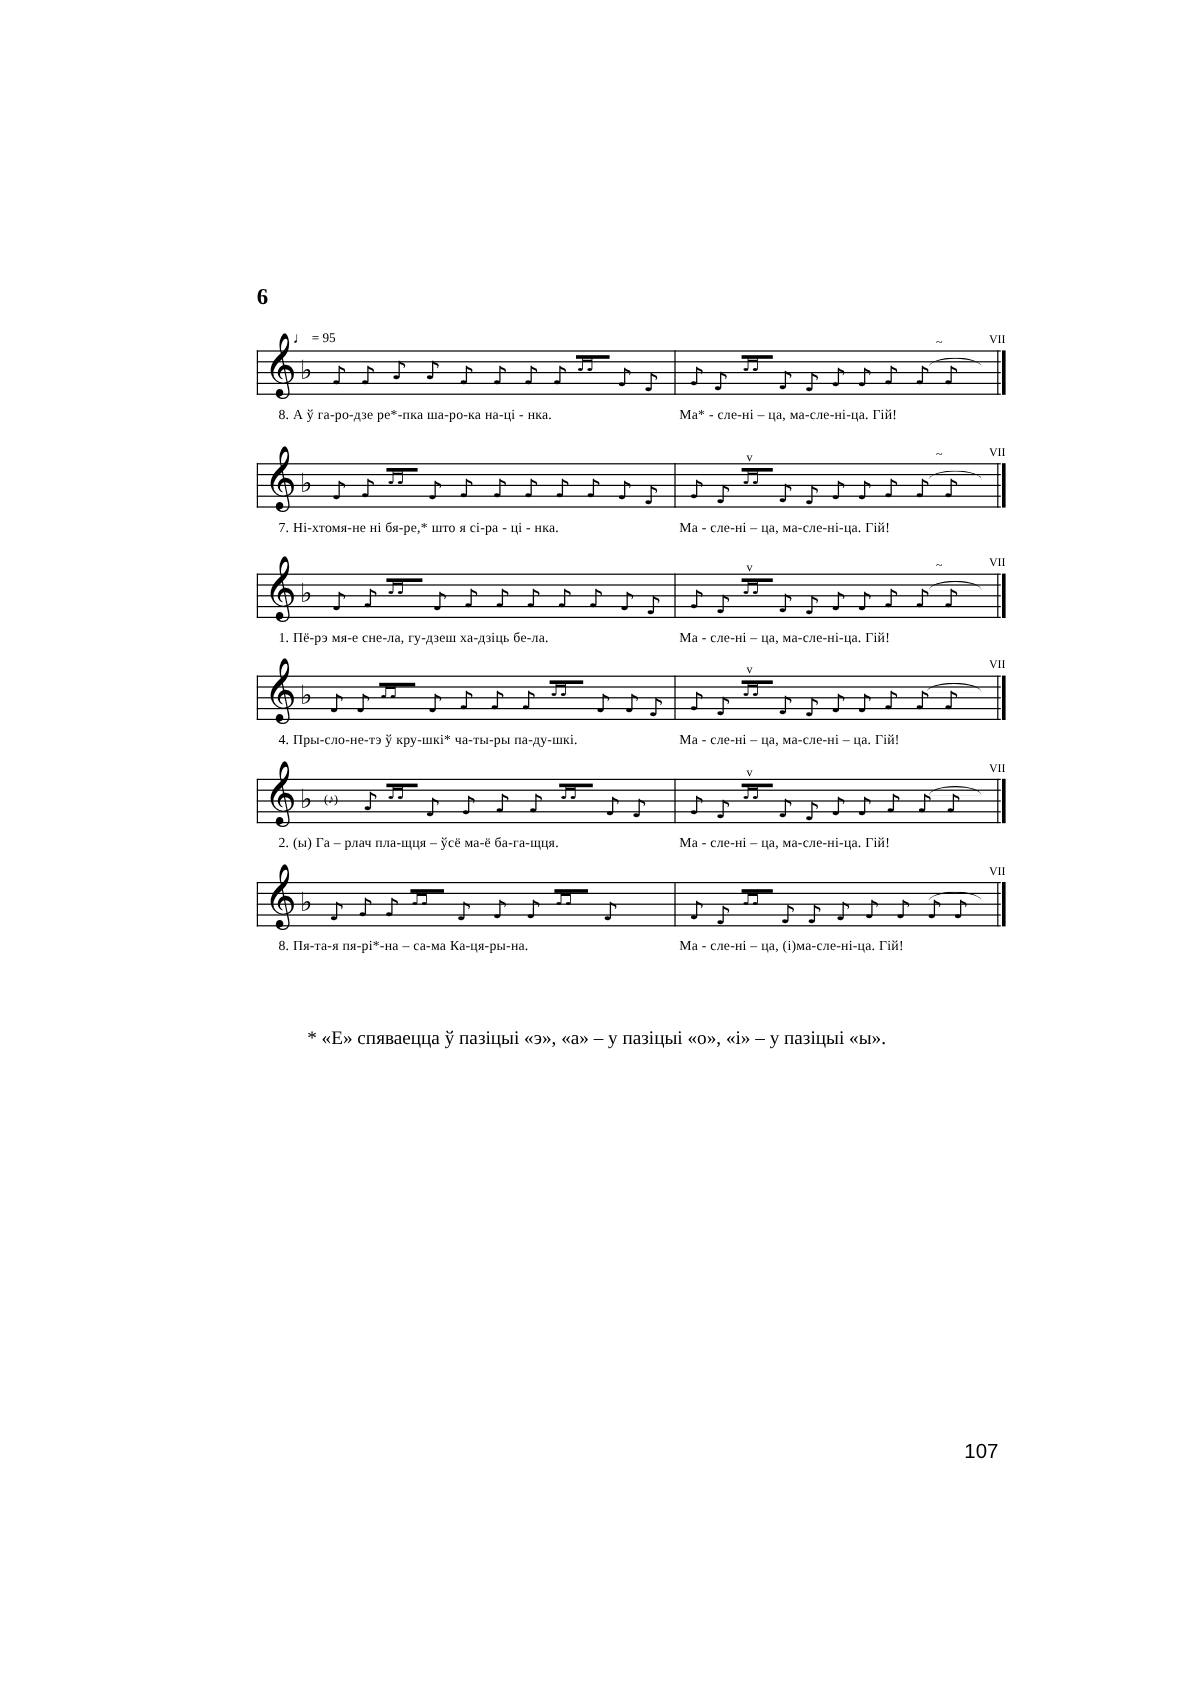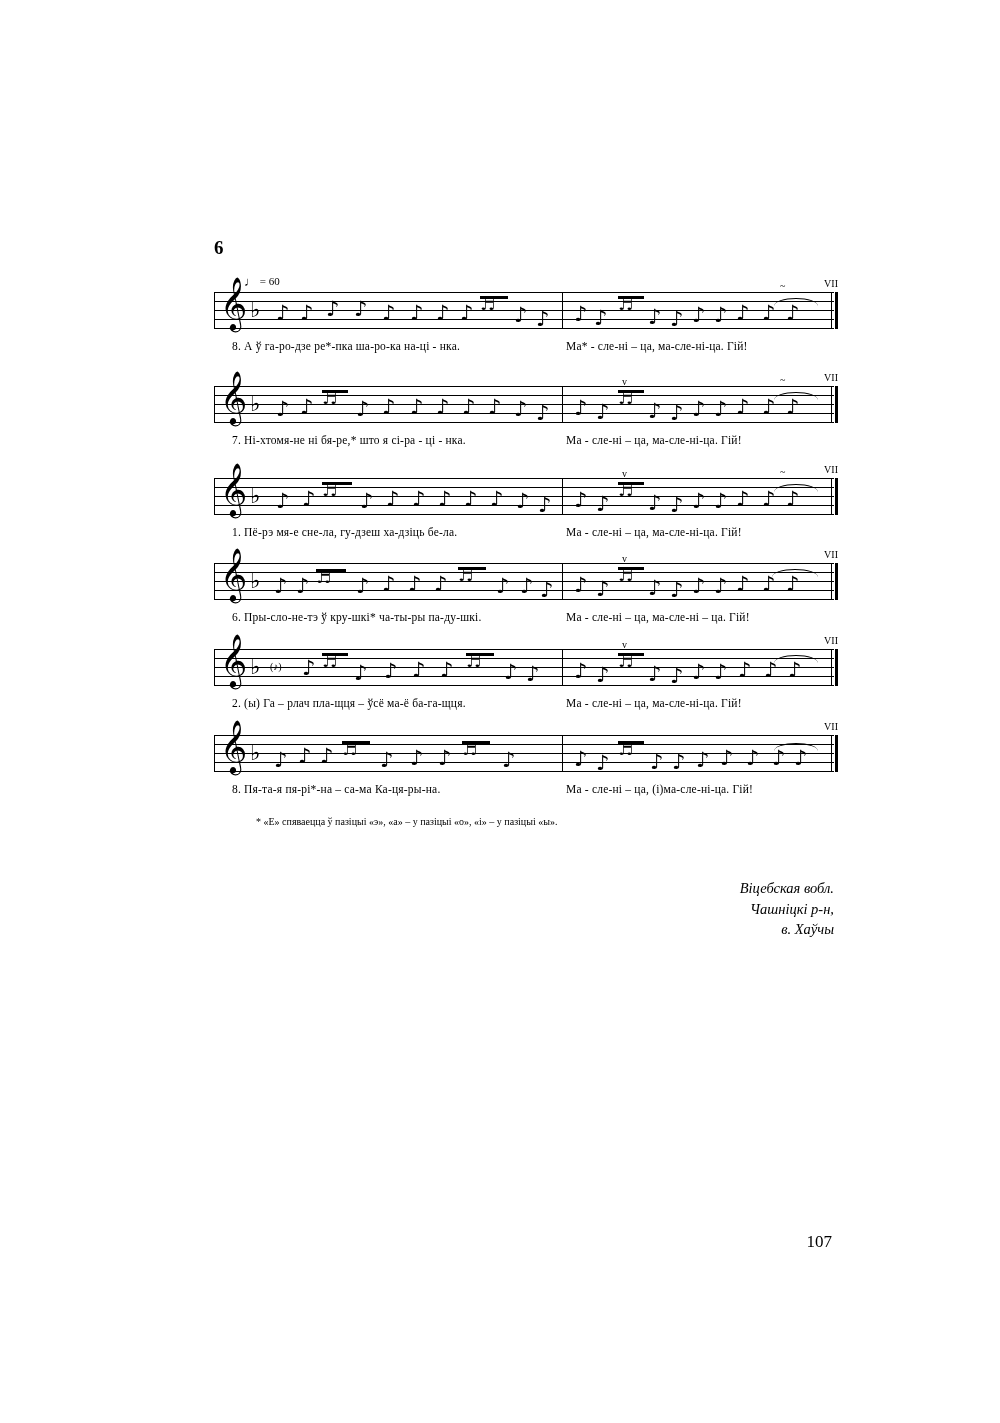--- a/index.html
+++ b/index.html
@@ -160,59 +160,58 @@
     white-space: nowrap;
     letter-spacing: 0.2px;
   }
   .lyrics .seg-a { position: absolute; left: 18px; }
   .lyrics .seg-b { position: absolute; left: 352px; }
 
   
   .footnote {
     position: absolute;
     left: 256px;
-    top: 816px;
-    font-family: "Liberation Serif", serif;
-    font-size: 10px;
+    top: 857px;
+    font-family: "Liberation Serif", serif;
+    font-size: 16px;
     white-space: nowrap;
   }
 
   
   .place {
     position: absolute;
     right: 166px;
     top: 878px;
     text-align: right;
     font-family: "Liberation Serif", serif;
     font-style: italic;
     font-size: 14.5px;
     line-height: 1.42;
   }
 
   
   .page-number {
     position: absolute;
     right: 168px;
     top: 1200px;
-    font-family: Liberation Serif, serif;
+    font-family: Liberation Sans, sans-serif;
     font-size: 17px;
-    margin-top: 32px;
   }
 </style>
 </head>
 <body>
 
 <div class="page">
 
   <div class="song-number">6</div>
 
   <div class="system s1">
     <div class="tempo">
       <span class="noteglyph">♩</span>
-      <span>= 60</span>
+      <span>= 95</span>
     </div>
     <div class="staff">
       <div class="line l1"></div>
         <div class="line l2"></div>
         <div class="line l3"></div>
         <div class="line l4"></div>
         <div class="line l5"></div>
       <div class="barline start"></div>
       <div class="barline mid"></div>
       <div class="clef">𝄞</div>
@@ -401,21 +400,21 @@
       <div class="nt" style="left:572px; top:11px;">♪</div>
       <div class="slur" style="left:558px; top:6px; width:46px;"></div>
 
       <div class="endbar">
         <div class="thin"></div>
           <div class="thick"></div>
         <div class="vii">VII</div>
       </div>
     </div>
     <div class="lyrics">
-      <span class="seg-a">6. Пры-сло-не-тэ   ў кру-шкі* ча-ты-ры  па-ду-шкі.</span>
+      <span class="seg-a">4. Пры-сло-не-тэ   ў кру-шкі* ча-ты-ры  па-ду-шкі.</span>
       <span class="seg-b">Ма - сле-ні – ца,  ма-сле-ні – ца.      Гій!</span>
     </div>
   </div>
 
   <div class="system s5">
     <div class="staff">
       <div class="line l1"></div>
         <div class="line l2"></div>
         <div class="line l3"></div>
         <div class="line l4"></div>
@@ -508,21 +507,16 @@
       </div>
     </div>
     <div class="lyrics">
       <span class="seg-a">8. Пя-та-я пя-рі*-на – са-ма Ка-ця-ры-на.</span>
       <span class="seg-b">Ма - сле-ні – ца, (і)ма-сле-ні-ца.      Гій!</span>
     </div>
   </div>
 
   <div class="footnote">* «Е» спяваецца ў пазіцыі «э», «а» – у пазіцыі «о», «і» – у пазіцыі «ы».</div>
 
-  <div class="place">
-    <div>Віцебская вобл.</div>
-    <div>Чашніцкі р-н,</div>
-    <div>в. Хаўчы</div>
-  </div>
 
   <div class="page-number">107</div>
 
 </div>
 
 </body></html>

